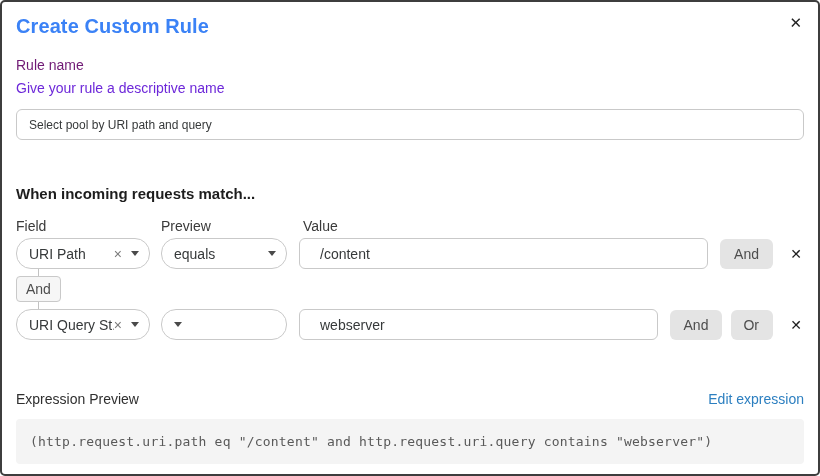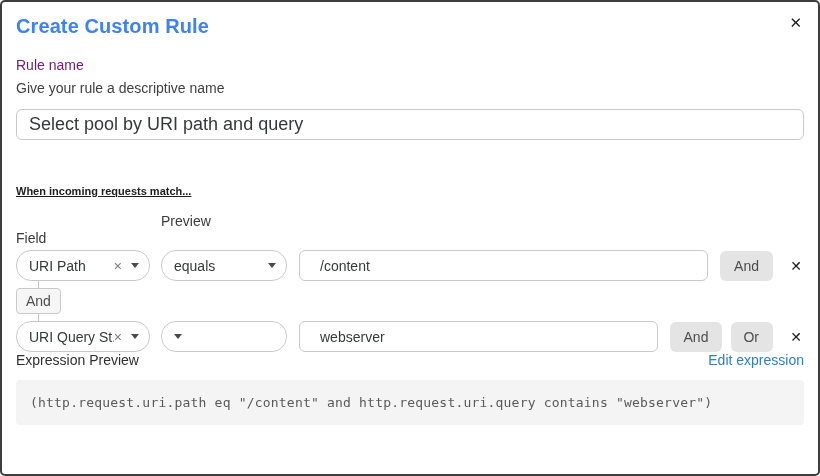--- a/index.html
+++ b/index.html
@@ -23,31 +23,31 @@
   }
   .dialog-title {
     font-size: 20px; font-weight: 700; color: #3b82f6; line-height: 24px;
     letter-spacing: .1px;
   }
   .close-btn {
     font-size: 15px; font-weight: 700; color: #222;
     line-height: 18px; cursor: pointer; padding: 0 2px;
   }
   .section-label { margin-top: 19px; font-size: 14px; color: #701a75; }
-  .helper-text { margin-top: 7px; font-size: 14px; color: #404040; }
+  .helper-text { margin-top: 7px; font-size: 14px; color: #6d28d9; }
   .text-input {
     margin-top: 13px; width: 100%; height: 31px;
     border: 1px solid #c9c9c9; border-radius: 6px;
-    padding: 0 12px; font-size: 18px; color: #36393a;
+    padding: 0 12px; font-size: 12px; color: #36393a;
     font-family: "Liberation Sans", "DejaVu Sans", sans-serif;
     background: #fff; outline: none; display: block;
   }
-  .match-heading { margin-top: 45px; font-size: 11px; font-weight: 700; color: #1d1d1d; text-decoration: underline; }
+  .match-heading { margin-top: 45px; font-size: 15px; font-weight: 700; color: #1d1d1d; }
   .col-labels { display: flex; margin-top: 16px; font-size: 14px; color: #3a3a3a; }
-  .col-label-field { width: 145px; margin-top: 17px; }
+  .col-label-field { width: 145px; }
   .col-label-operator { width: 142px; }
   .col-label-value { flex: 1; }
   .cond-row { display: flex; align-items: center; margin-top: 4px; }
   .select-box {
     height: 31px; border: 1px solid #c9c9c9; border-radius: 15px;
     display: flex; align-items: center; padding: 0 10px 0 12px;
     font-size: 14px; color: #36393a; background: #fff; cursor: pointer;
   }
   .select-field { width: 134px; margin-right: 11px; }
   .select-operator { width: 126px; margin-right: 12px; }
@@ -74,21 +74,21 @@
     margin-left: 15px; font-size: 14px; font-weight: 700; color: #1d1d1d;
     cursor: pointer; width: 16px; text-align: center;
   }
   .connector { width: 145px; }
   .connector .vline { width: 1px; height: 7px; background: #c2c2c2; margin-left: 22px; }
   .and-badge {
     display: inline-block; background: #f6f6f6; border: 1px solid #c9c9c9;
     border-radius: 4px; padding: 4px 9px; font-size: 14px; color: #4d4d4d;
   }
   .preview-header {
-    display: flex; justify-content: space-between; align-items: center;
+    margin-top: 51px; display: flex; justify-content: space-between; align-items: center;
   }
   .preview-label { font-size: 14px; color: #2f2f2f; }
   .edit-link { font-size: 14px; cursor: pointer; text-decoration: none; }
   .code-block {
     margin-top: 12px; background: #f4f4f4; border-radius: 4px;
     padding: 15px 14px; font-family: "DejaVu Sans Mono", "Liberation Mono", monospace;
     font-size: 13px; color: #595959; white-space: nowrap; letter-spacing: .2px;
   }
 </style>
 </head>
@@ -103,20 +103,21 @@
 
   <div class="section-label">Rule name</div>
   <div class="helper-text">Give your rule a descriptive name</div>
   <input class="text-input" type="text" value="Select pool by URI path and query" style="">
 
   <div class="match-heading">When incoming requests match...</div>
 
   <div class="col-labels">
     <span class="col-label-field">Field</span>
     <span class="col-label-operator">Preview</span>
+    <span class="col-label-value">Value</span>
   </div>
 
   <div class="cond-row">
     <div class="select-box select-field">
       <span class="select-text">URI Path</span>
       <span class="clear-x">×</span>
       <span class="caret"></span>
     </div>
     <div class="select-box select-operator">
       <span class="select-text">equals</span>

